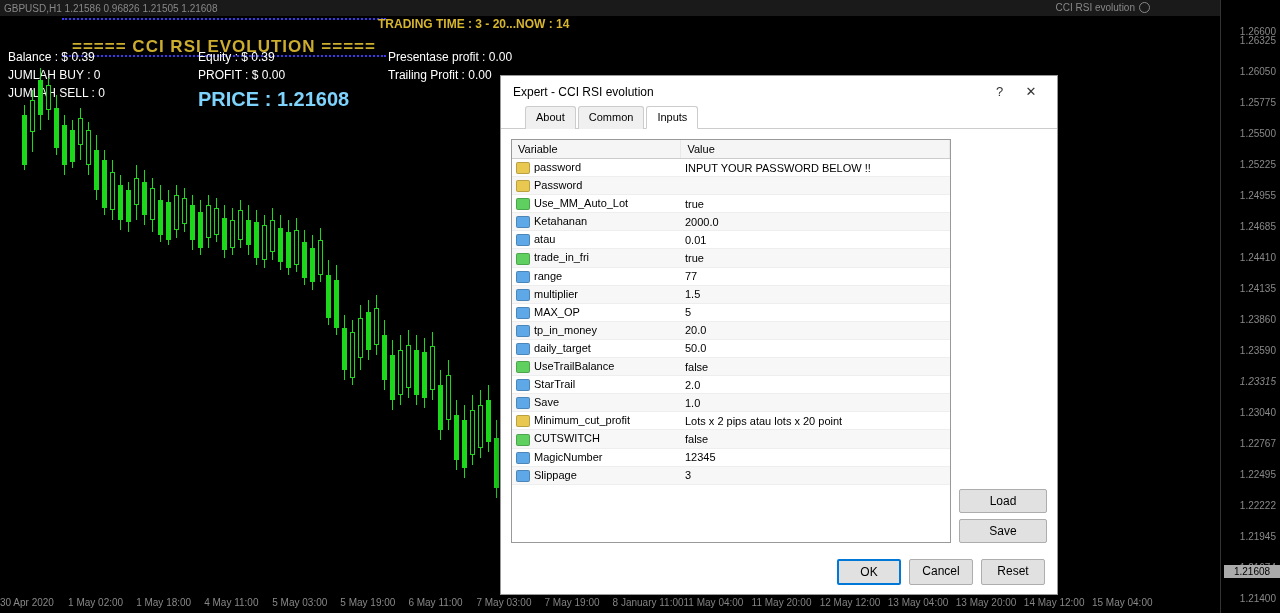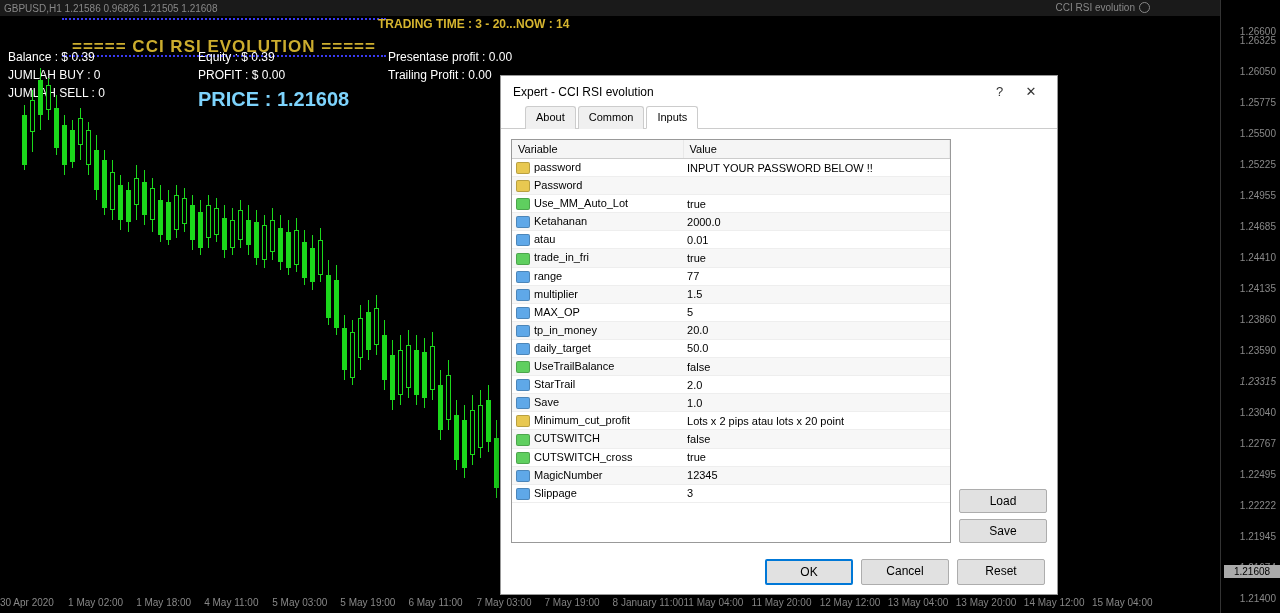--- a/index.html
+++ b/index.html
@@ -40,21 +40,21 @@
 .var-table td { padding: 2px 4px; border-bottom: 1px solid #eee; font-size: 11px; }
 .var-table tr:nth-child(even) td { background: #f7f7f7; }
 .var-icon { display: inline-block; width: 14px; height: 12px; border-radius: 2px; vertical-align: middle; margin-right: 4px; border:1px solid rgba(0,0,0,0.2); }
 .ic-ab { background: #e8c851; }
 .ic-bool { background: #5fcf5f; }
 .ic-num { background: #5fa8e8; }
 .right-buttons { width: 88px; display: flex; flex-direction: column; justify-content: flex-end; gap: 6px; padding-bottom: 0; }
 .btn { border: 1px solid #adadad; background: #e1e1e1; padding: 4px 0; text-align: center; cursor: pointer; font-size: 12px; border-radius: 2px; }
 .btn.primary { border: 2px solid #0078d7; }
 .dialog-footer { display: flex; justify-content: flex-end; gap: 8px; padding: 6px 12px 12px 0; }
-.dialog-footer .btn { width: 88px; }
+.dialog-footer .btn { width: 64px; }
 .smiley { display:inline-block; width:11px; height:11px; border:1px solid #888; border-radius:50%; position:relative;}
 </style>
 </head>
 <body>
 
 <div class="chart-area">
   <div class="top-bar">
     <span>GBPUSD,H1  1.21586 0.96826 1.21505 1.21608</span>
   </div>
   <div class="top-right">
@@ -452,24 +452,20 @@
             </tr>
             <tr>
               <td><span class="var-icon ic-ab"></span><span>Minimum_cut_profit</span></td>
               <td>Lots x 2 pips atau lots x 20 point</td>
             </tr>
             <tr>
               <td><span class="var-icon ic-bool"></span><span>CUTSWITCH</span></td>
               <td>false</td>
             </tr>
             <tr>
-              <td><span class="var-icon ic-bool"></span><span>CUTSWITCH_cross</span></td>
-              <td>true</td>
-            </tr>
-            <tr>
               <td><span class="var-icon ic-num"></span><span>MagicNumber</span></td>
               <td>12345</td>
             </tr>
             <tr>
               <td><span class="var-icon ic-num"></span><span>Slippage</span></td>
               <td>3</td>
             </tr>
           </tbody>
       </table>
     </div>

